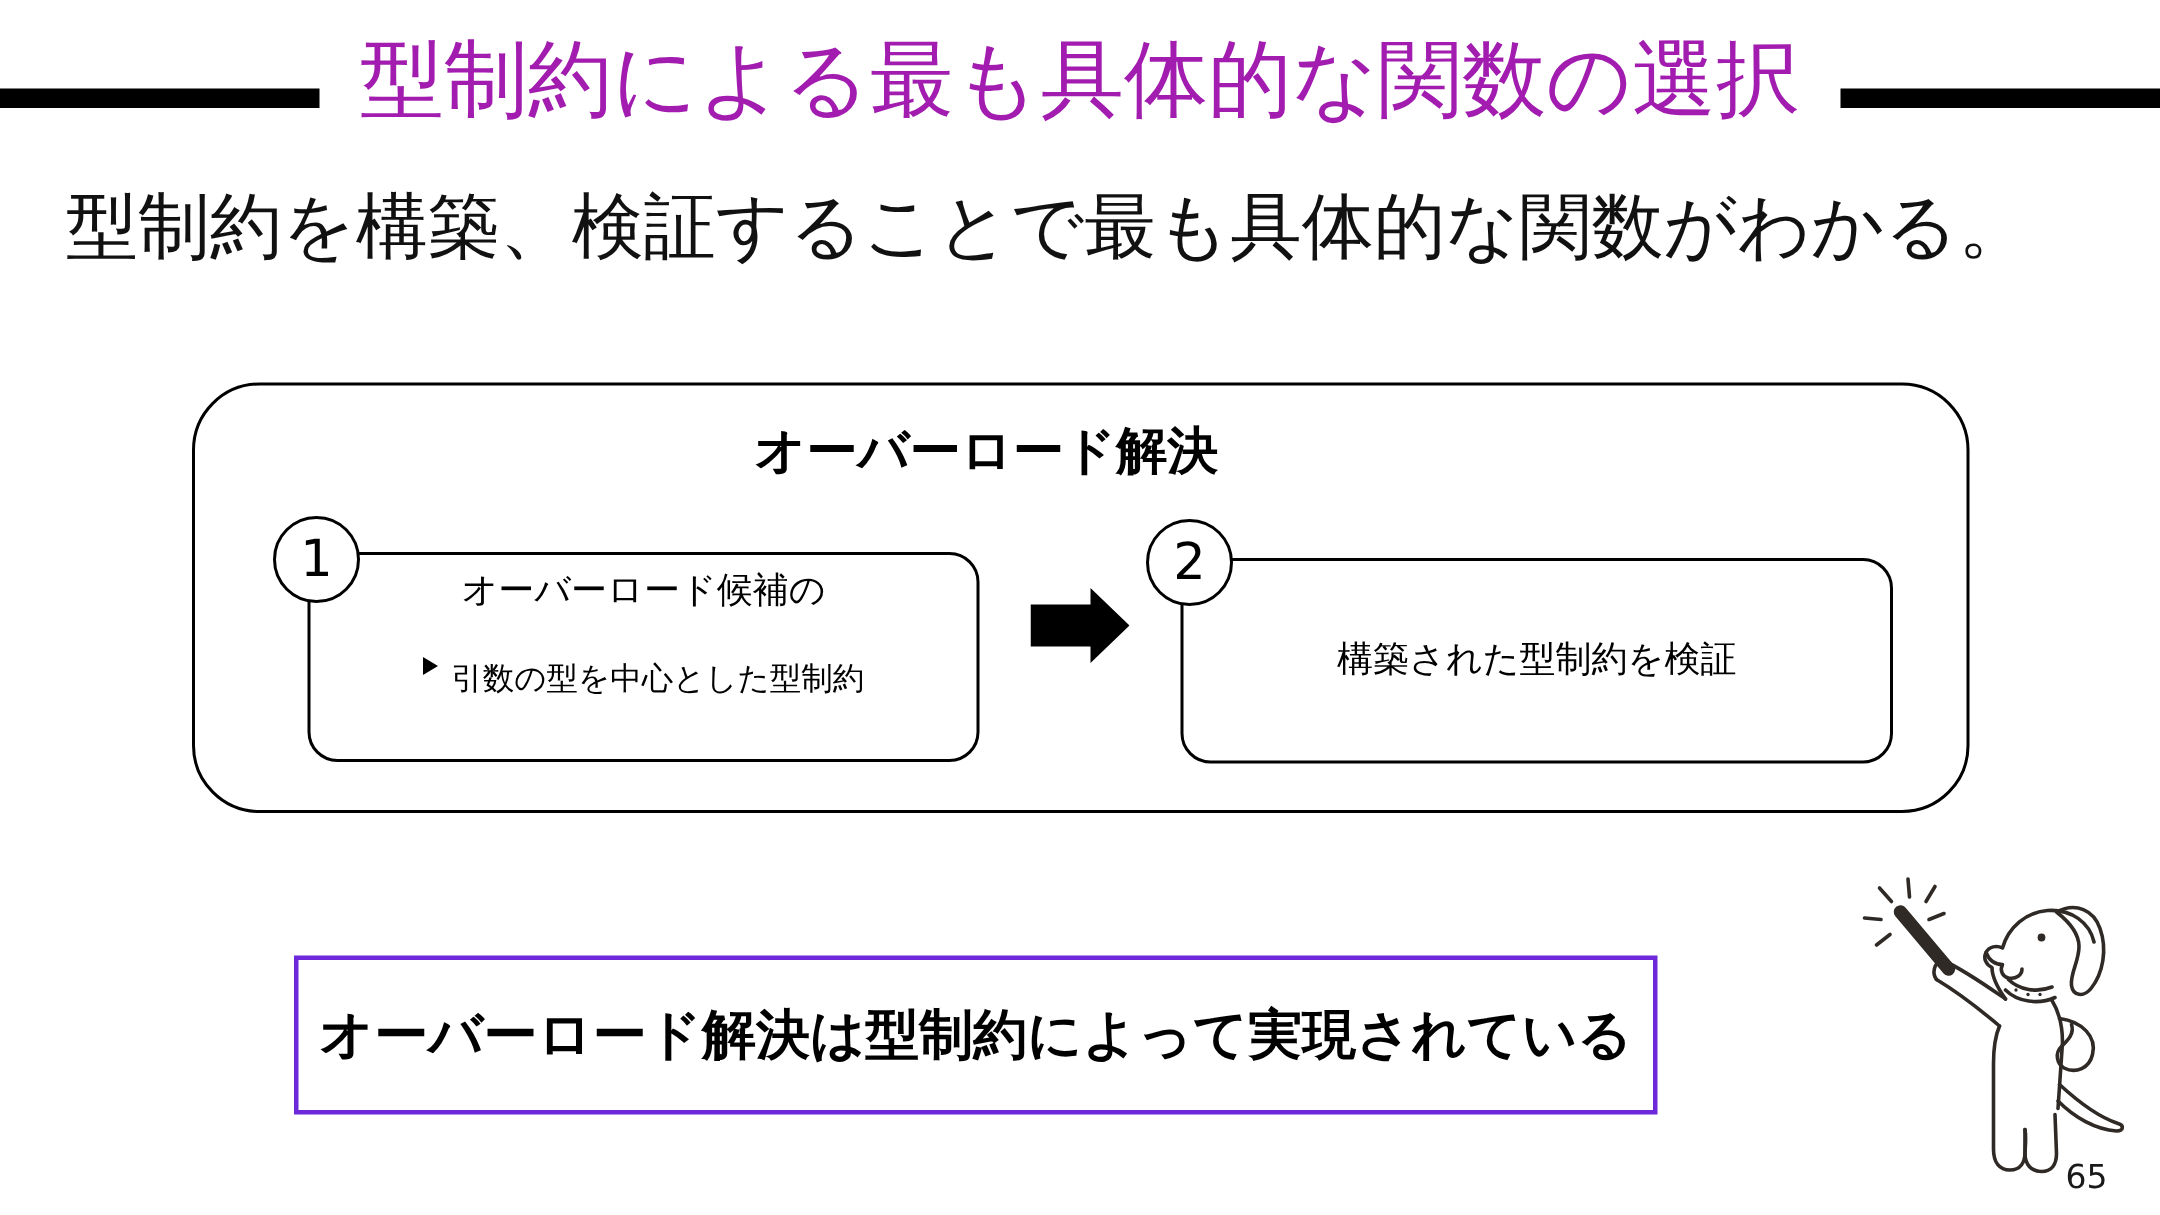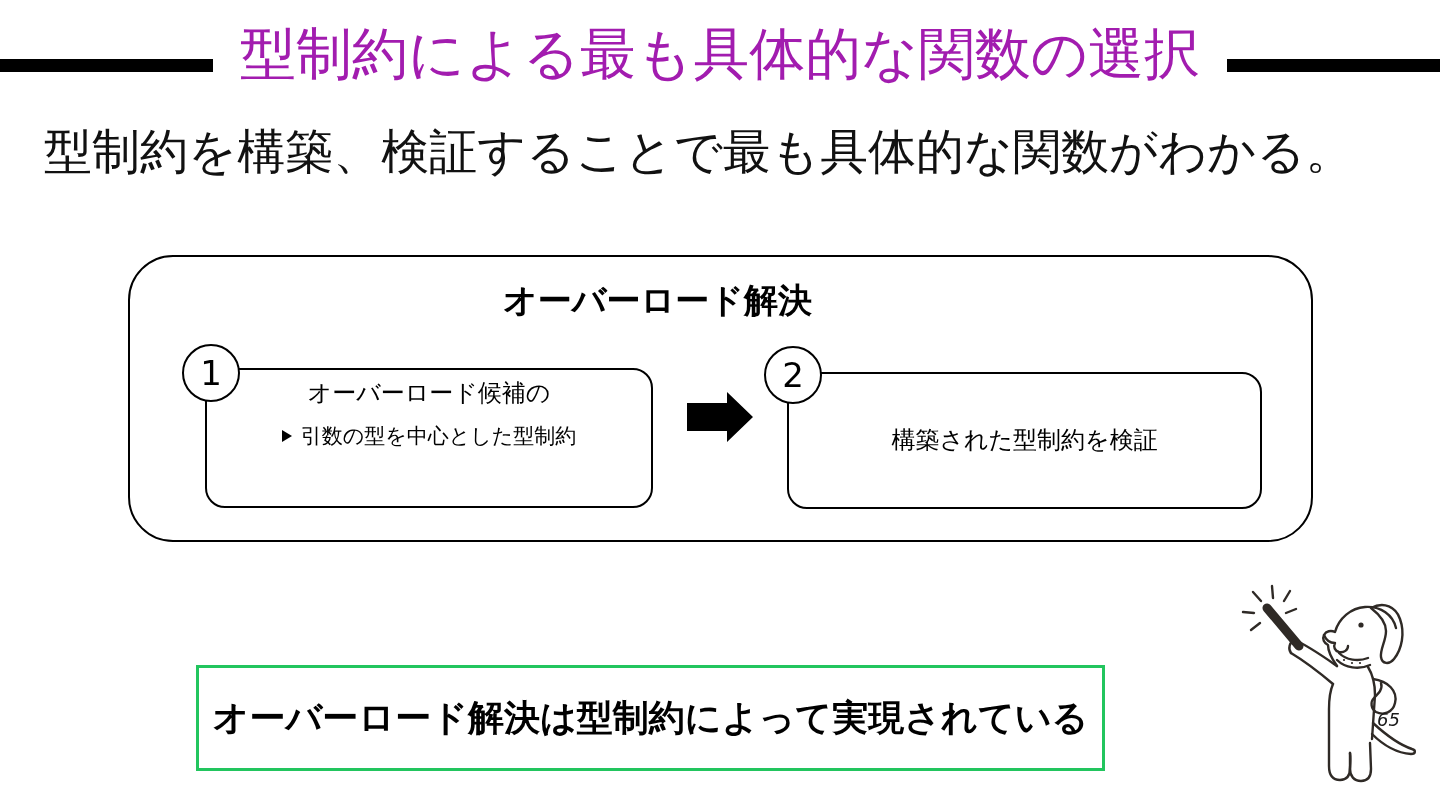--- a/index.html
+++ b/index.html
@@ -77,23 +77,22 @@
     width: 475px; height: 137px;
     justify-content: center;
     font-family: Liberation Serif, serif;
   }
   .step-line {
     font-size: 24px;
     line-height: 1.28;
     white-space: nowrap;
   }
   .bullet-row {
-    margin-top: 13px;
-    display: flex;
-    align-items: center;
+    margin-top: 29px;
+    display: flex;
     font-size: 21px;
     white-space: nowrap;
   }
   .tri {
     display: inline-block;
     width: 0; height: 0;
     border-left: 10px solid #000;
     border-top: 6px solid transparent;
     border-bottom: 6px solid transparent;
     margin-right: 9px;
@@ -114,43 +113,42 @@
   .step-circle.two { left: 764px; top: 346px; }
   
   .flow-arrow {
     position: absolute;
     left: 687px; top: 392px;
     width: 66px; height: 50px;
   }
   
   .conclusion-box {
     position: absolute;
-    left: 196px; top: 665px;
+    left: 196px; top: 637px;
     width: 909px; height: 106px;
-    border: 3px solid #22c55e;
+    border: 3px solid #6d28d9;
     background: #fff;
     display: flex;
     align-items: center;
     justify-content: center;
     font-size: 36px;
     font-weight: bold;
     white-space: nowrap;
   }
   
   .dog {
     position: absolute;
     left: 1240px; top: 583px;
     width: 180px; height: 210px;
   }
   .page-number {
     position: absolute;
-    left: 1377px; top: 709px;
-    font-size: 18px;
+    left: 1377px; top: 773px;
+    font-size: 22px;
     color: #1a1a1a;
-    font-style: italic;
   }
 </style>
 </head>
 <body>
 
 <div class="title-bar left"></div>
 <div class="title-bar right"></div>
 
 <div class="slide-title">型制約による最も具体的な関数の選択</div>
 

